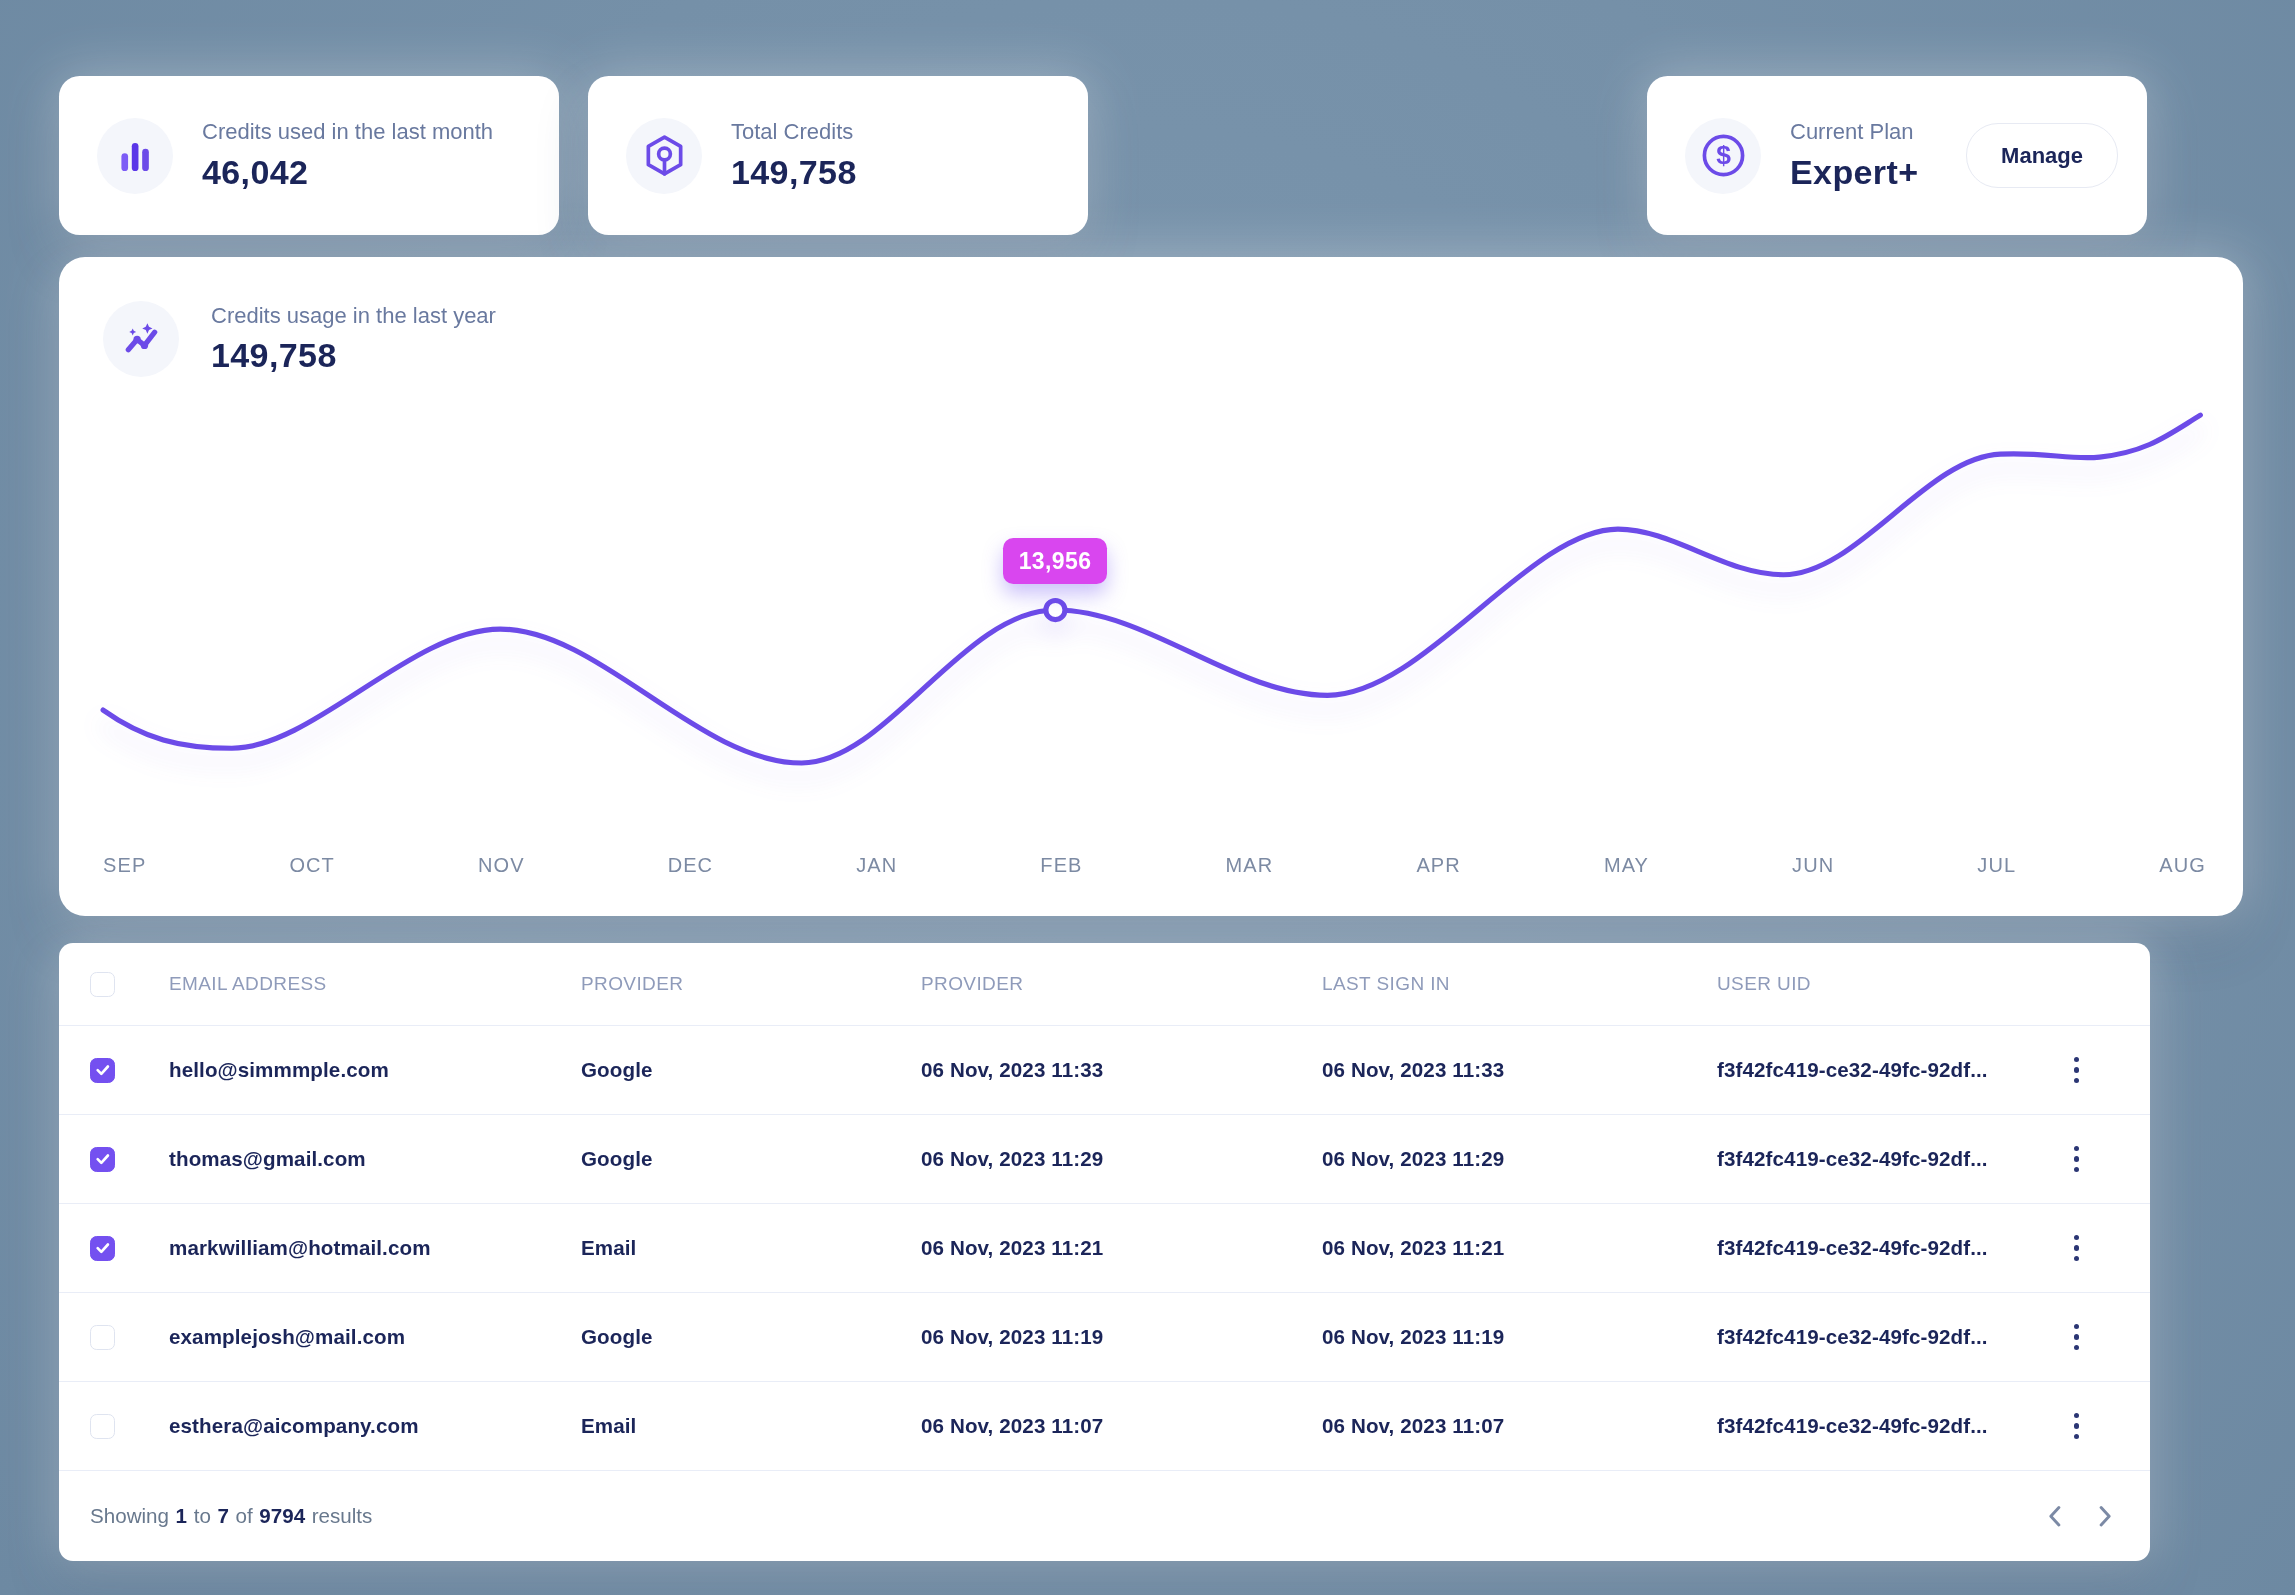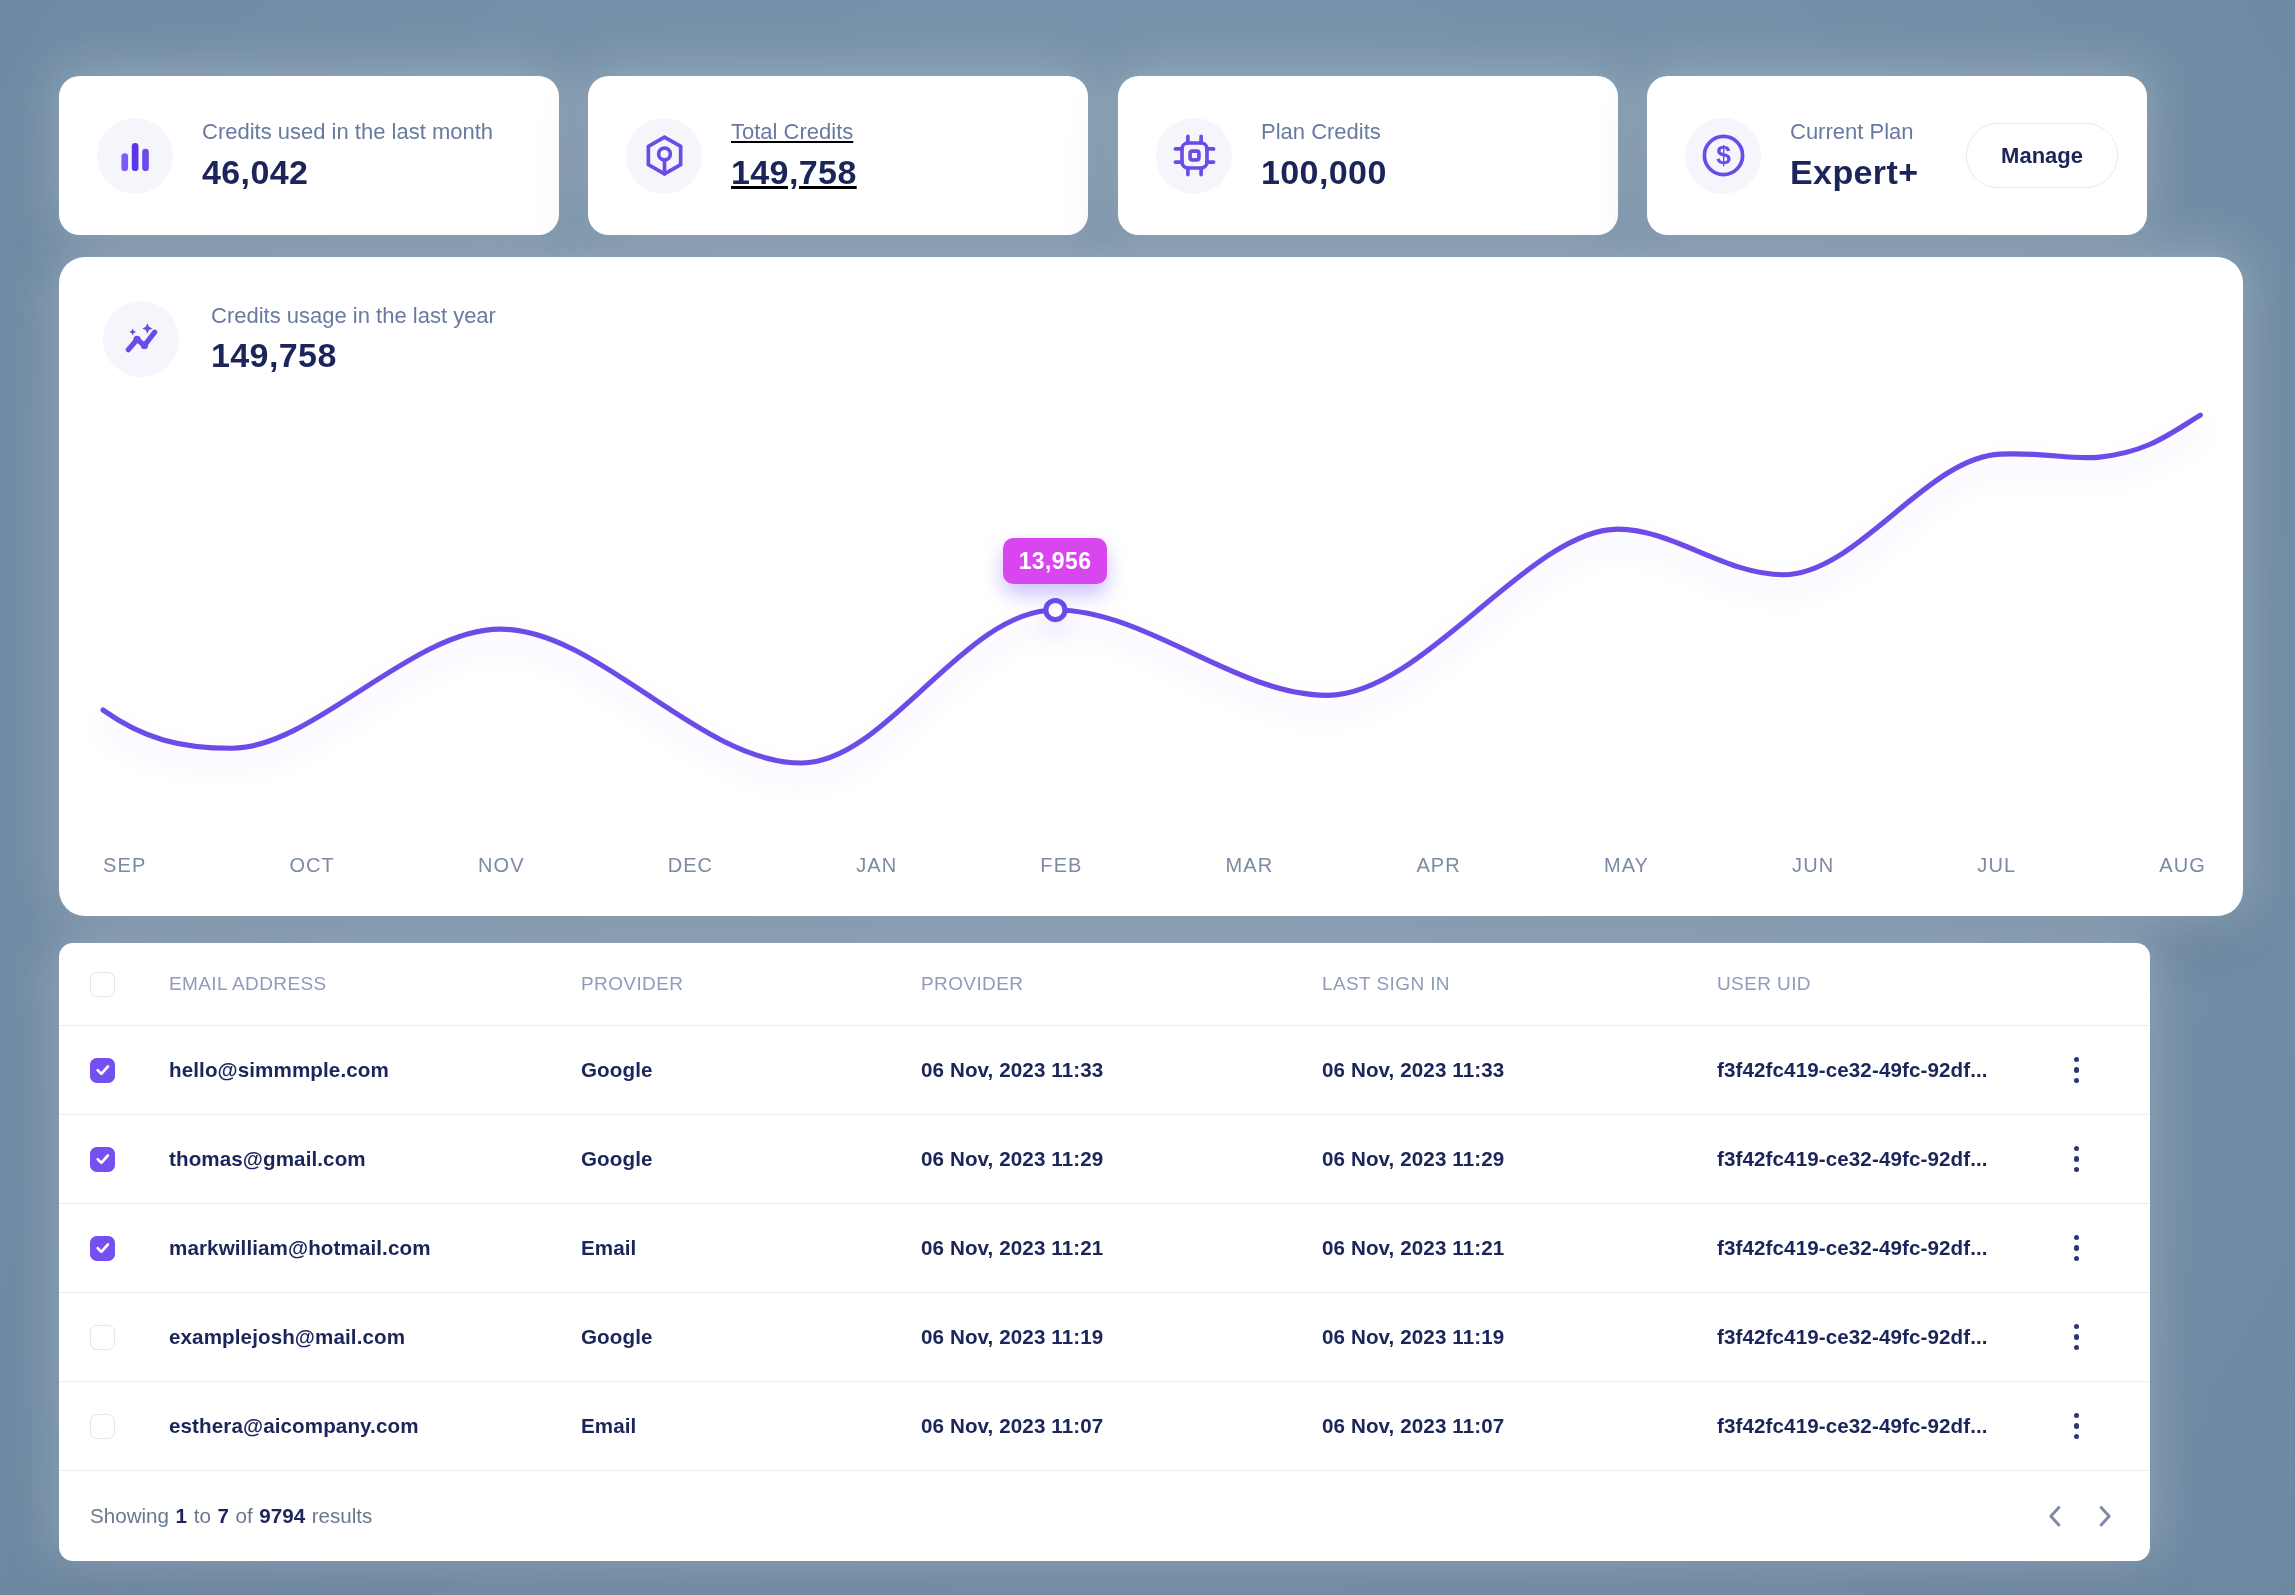--- a/index.html
+++ b/index.html
@@ -12,21 +12,21 @@
   }
   .page { position:absolute; inset:0;margin-top:36px; }
 
   .card {
     position:absolute; background:#ffffff; border-radius:20.6px;
     box-shadow:0 0 51px 4.4px rgba(255,255,255,0.30), 0 25px 51px rgba(43,66,97,0.22);
   }
 
   
   .stat { top:40px; height:159px; width:500px; display:flex; align-items:center; padding:0 29px 0 38px; }
-  .stat-1 { left:59px; }  .stat-2 { left:588px;text-decoration:underline; }  .stat-3 { left:1118px; }  .stat-4 { left:1647px; }
+  .stat-1 { left:59px; }  .stat-2 { left:588px; }  .stat-3 { left:1118px; }  .stat-4 { left:1647px; }
   .icon-circle {
     width:76px; height:76px; border-radius:50%; background:#f4f6fb;
     display:flex; align-items:center; justify-content:center; flex:0 0 auto;
   }
   .stat-text { margin-left:29px; display:flex; flex-direction:column; gap:7.4px; min-width:0; }
   .stat-label { font-size:22px; color:#69799f; font-weight:400; white-space:nowrap; }
   .stat-value { font-size:34px; color:#1b2559; font-weight:700; letter-spacing:0.4px; }
   .manage-btn {
     margin-left:auto; height:65px; padding:0 34px; border-radius:32px;
     background:#ffffff; border:1.5px solid #e7eaf3; color:#1b2559;
@@ -109,33 +109,20 @@
         <circle cx="32" cy="30" r="8"></circle>
         <path d="M32 38 V57"></path>
       </svg>
     </div>
     <div class="stat-text">
       <div class="stat-label">Total Credits</div>
       <div class="stat-value">149,758</div>
     </div>
   </section>
 
-  <section class="card stat stat-3">
-    <div class="icon-circle">
-      <svg class="ic" width="47" height="47" viewBox="0 0 64 64" fill="none" stroke="#6c4be8" stroke-width="5" stroke-linecap="round">
-        <rect x="15" y="15" width="34" height="34" rx="8"></rect>
-        <rect x="26" y="26" width="12" height="12" rx="3"></rect>
-        <path d="M23 15 V6 M41 15 V6 M23 49 V58 M41 49 V58 M15 23 H6 M15 41 H6 M49 23 H58 M49 41 H58"></path>
-      </svg>
-    </div>
-    <div class="stat-text">
-      <div class="stat-label">Plan Credits</div>
-      <div class="stat-value">100,000</div>
-    </div>
-  </section>
 
   <section class="card stat stat-4">
     <div class="icon-circle">
       <svg class="ic" width="47" height="47" viewBox="0 0 64 64">
         <circle cx="32" cy="32" r="26" fill="none" stroke="#6c4be8" stroke-width="5"></circle>
         <text x="32" y="44" text-anchor="middle" font-family="Liberation Sans, sans-serif" font-size="36" font-weight="700" fill="#6c4be8">$</text>
       </svg>
     </div>
     <div class="stat-text">
       <div class="stat-label">Current Plan</div>

